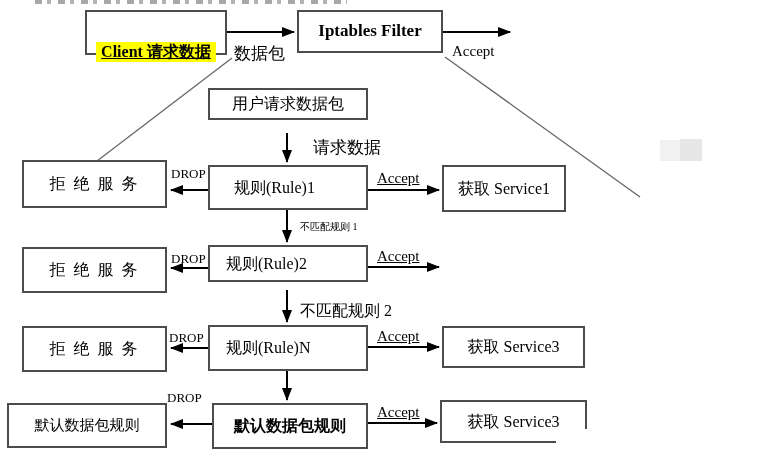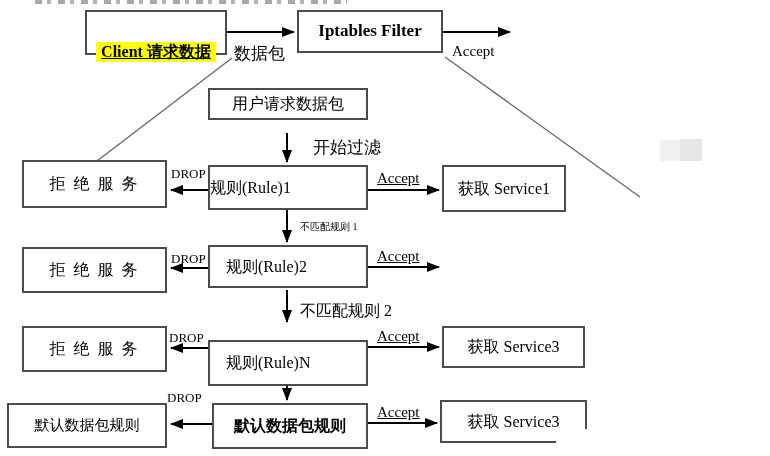--- a/index.html
+++ b/index.html
@@ -18,23 +18,23 @@
   .cjk-lbl{font-size:17px;}
   .en-lbl{font-size:15px;text-align:center;}
   .underline{text-decoration:underline;}
   .drop-lbl{font-size:13px;}
   
   .n-client{left:85px;top:10px;width:142px;height:45px;}
   .n-client .hl{background:#ffff00;padding:1px 5px;font-weight:bold;text-decoration:underline;font-size:16px;margin-top:39px;}
   .n-iptables{left:297px;top:10px;width:146px;height:43px;font-size:17px;}
   .n-host{left:513px;top:9px;width:187px;height:47px;font-size:17px;}
   .n-user{left:208px;top:88px;width:160px;height:32px;}
-  .n-rule1{left:208px;top:165px;width:160px;height:45px;justify-content:flex-start;padding-left:0;}
-  .n-rule2{left:208px;top:245px;width:160px;height:43px;justify-content:flex-start;padding-left:16px;}
-  .n-ruleN{left:208px;top:340px;width:160px;height:46px;justify-content:flex-start;padding-left:16px;}
+  .n-rule1{left:208px;top:165px;width:160px;height:45px;justify-content:flex-start;padding-left:24px;}
+  .n-rule2{left:208px;top:245px;width:160px;height:37px;justify-content:flex-start;padding-left:16px;}
+  .n-ruleN{left:208px;top:325px;width:160px;height:46px;justify-content:flex-start;padding-left:16px;}
   .n-default{left:212px;top:403px;width:156px;height:46px;}
   .n-deny1{left:22px;top:160px;width:145px;height:48px;letter-spacing:2px;}
   .n-deny2{left:22px;top:247px;width:145px;height:46px;letter-spacing:2px;}
   .n-deny3{left:22px;top:326px;width:145px;height:46px;letter-spacing:2px;}
   .n-defleft{left:7px;top:403px;width:160px;height:45px;font-size:15px;}
   .n-svc1{left:442px;top:165px;width:124px;height:47px;}
   .n-svc2{left:442px;top:243px;width:143px;height:45px;}
   .n-svc3{left:442px;top:326px;width:143px;height:42px;}
   .n-svc4{left:440px;top:400px;width:147px;height:43px;}
   
@@ -115,21 +115,21 @@
   <div class="node n-deny3">拒 绝 服 务</div>
   <div class="node n-ruleN">规则(Rule)N</div>
   <div class="node n-svc3">获取 Service3</div>
 
   <div class="node n-defleft">默认数据包规则</div>
   <div class="node n-default bold">默认数据包规则</div>
   <div class="node n-svc4">获取 Service3</div>
 
   <div class="lbl cjk-lbl l-packet">数据包</div>
   <div class="lbl en-lbl l-accept-top">Accept</div>
-  <div class="lbl cjk-lbl l-start">开始过滤</div>
+  <div class="lbl cjk-lbl l-start">请求数据</div>
   <div class="lbl l-mismatch1">不匹配规则 1</div>
   <div class="lbl l-mismatch2">不匹配规则 2</div>
 
   <div class="lbl drop-lbl l-drop1">DROP</div>
   <div class="lbl drop-lbl l-drop2">DROP</div>
   <div class="lbl drop-lbl l-drop3">DROP</div>
   <div class="lbl drop-lbl l-drop4">DROP</div>
 
   <div class="lbl en-lbl underline l-accept1">Accept</div>
   <div class="lbl en-lbl underline l-accept2">Accept</div>

